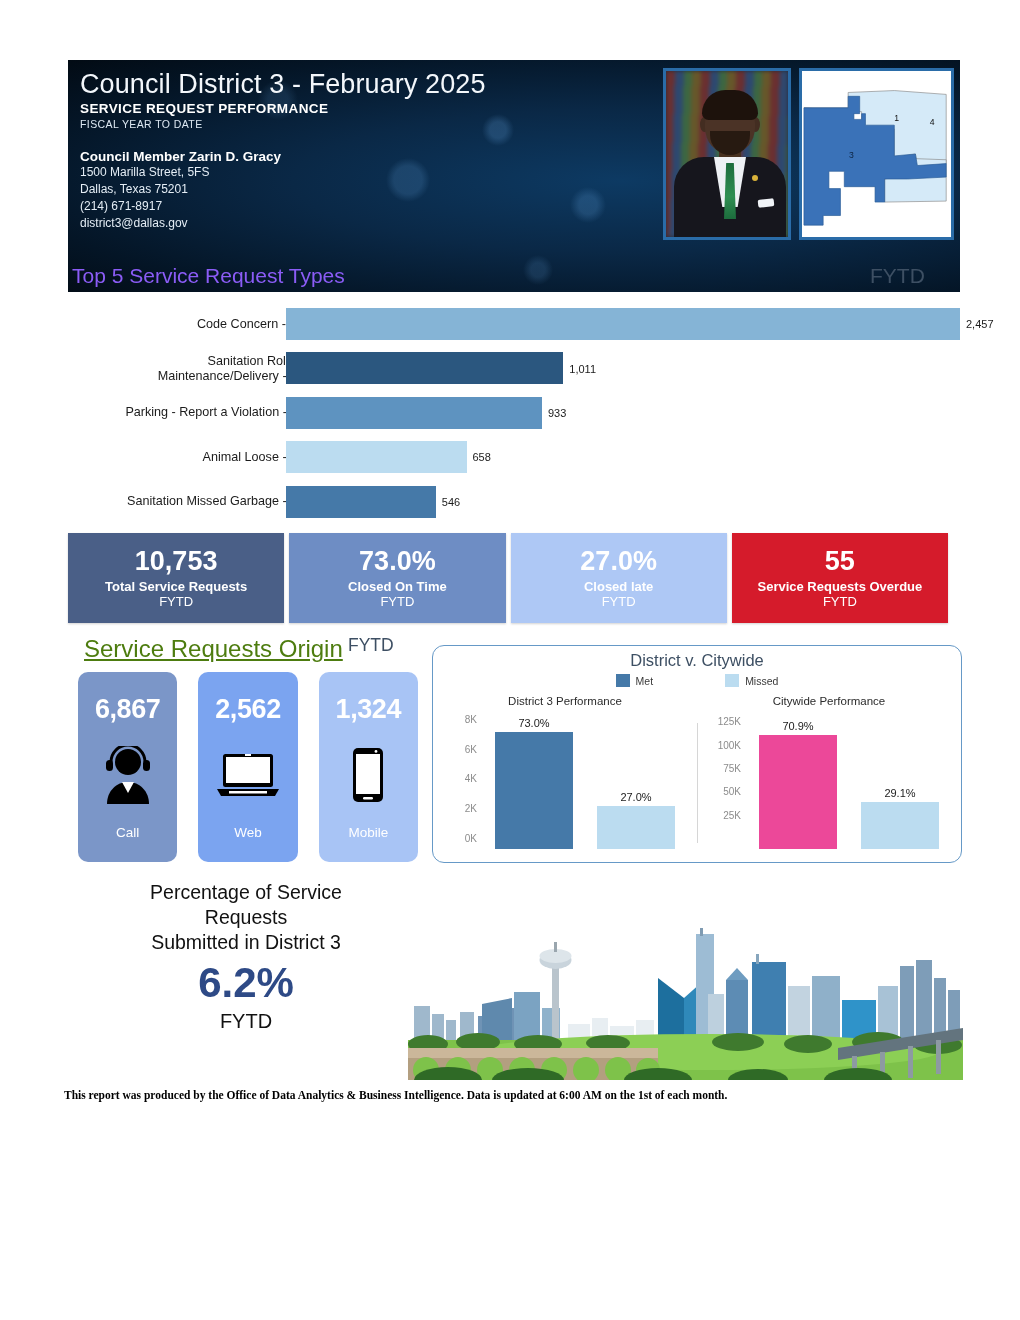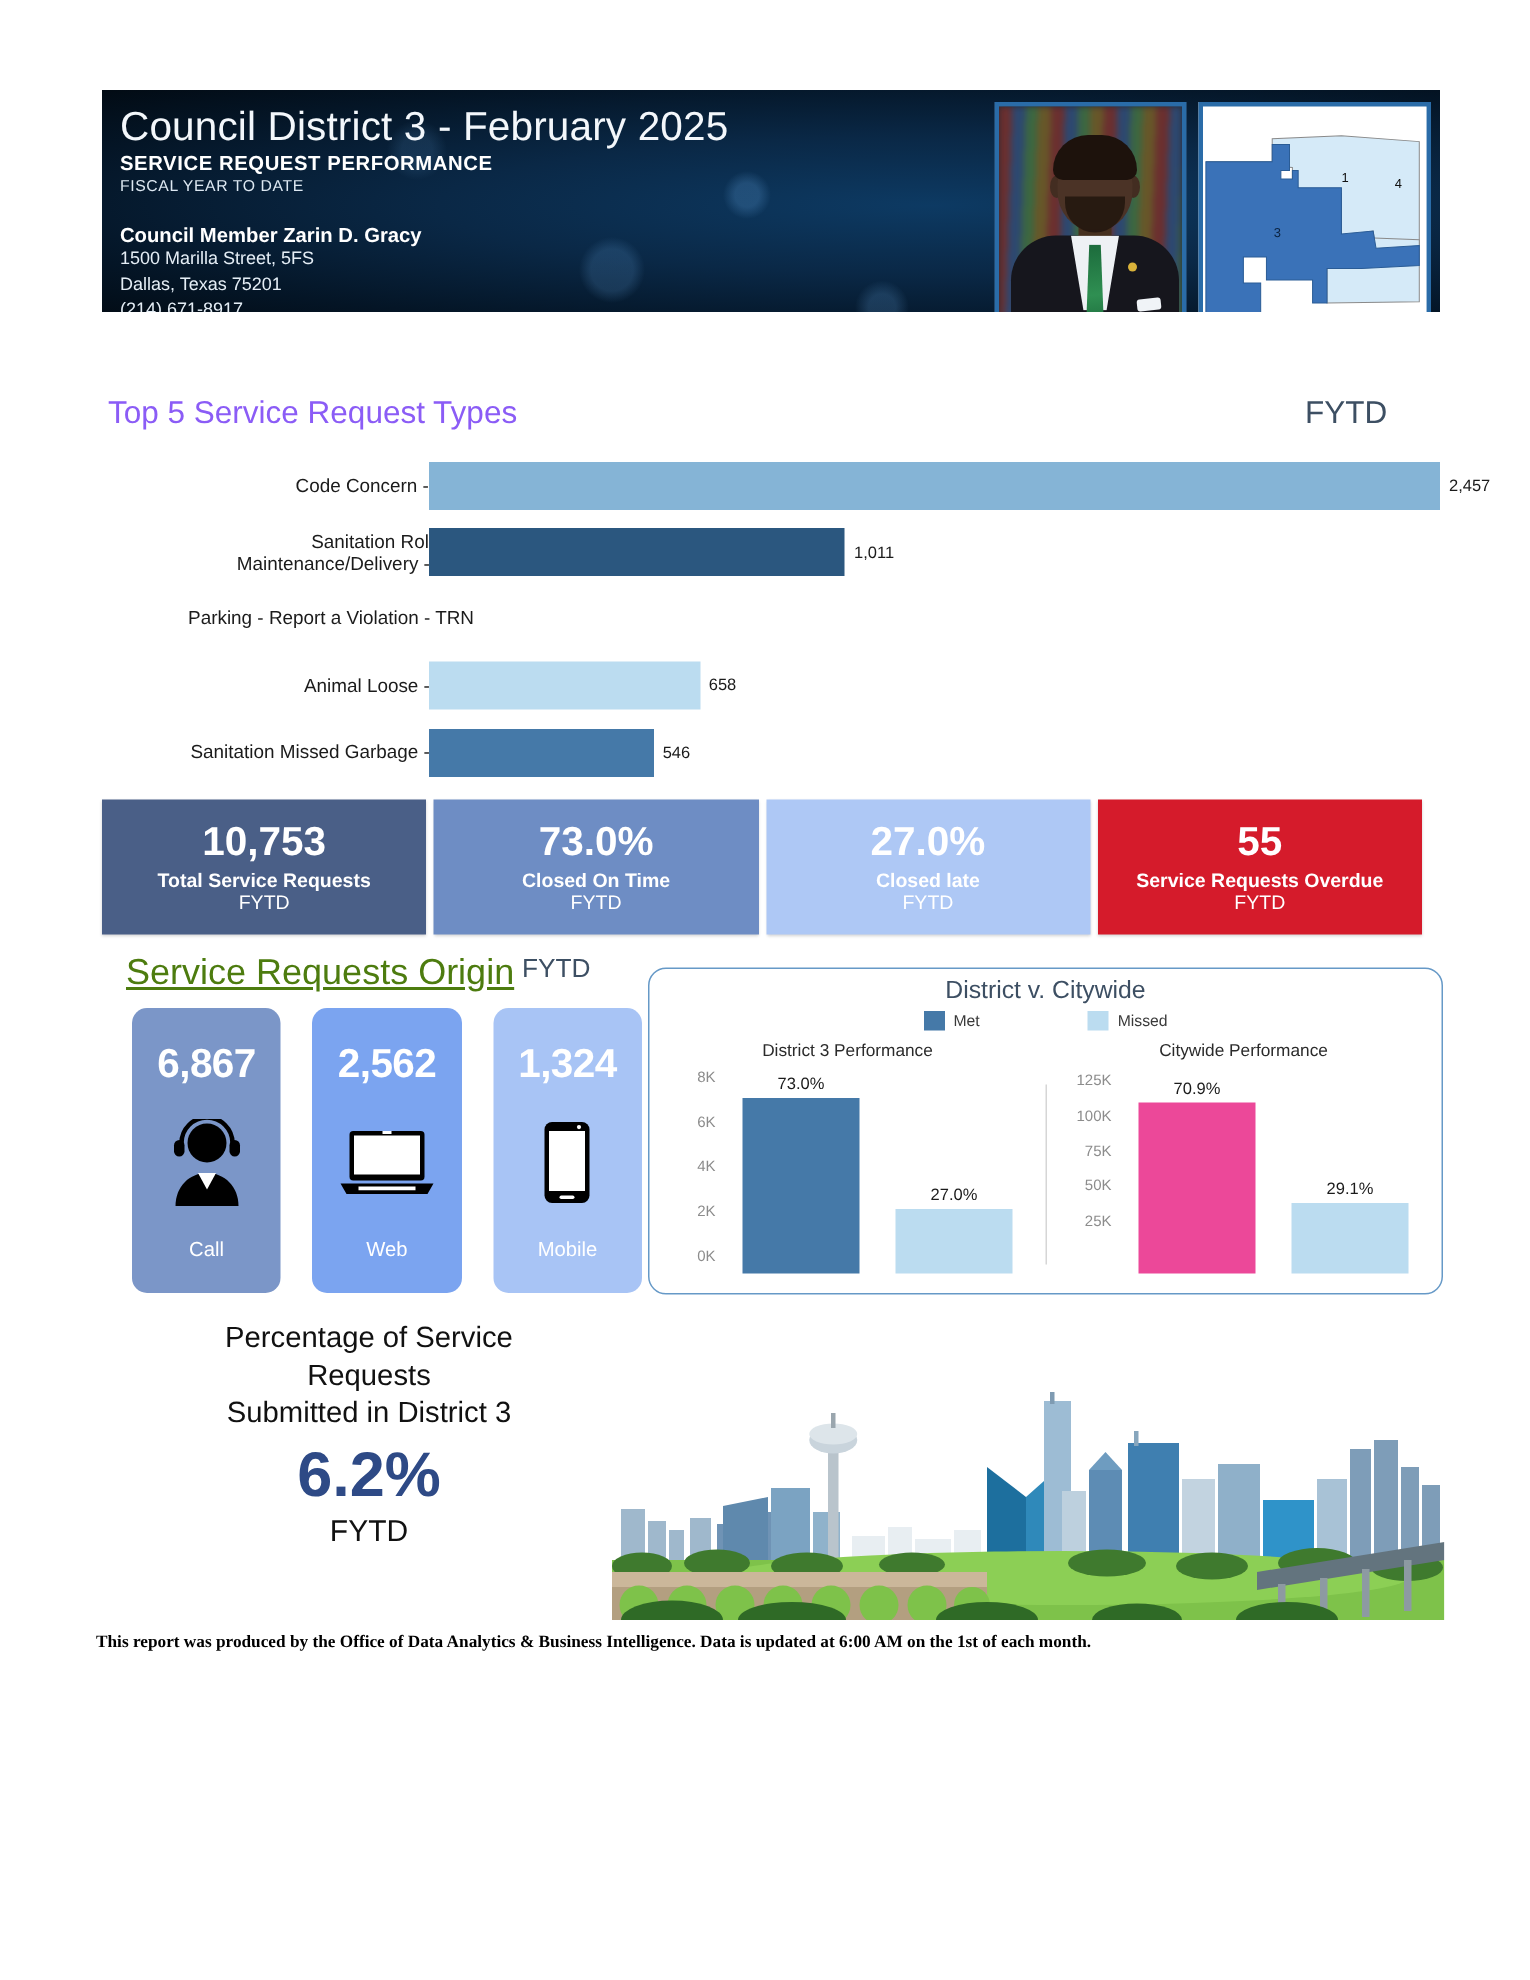--- a/index.html
+++ b/index.html
@@ -6,21 +6,21 @@
   html, body {
     width: 1020px; height: 1320px;
     background: #ffffff;
     font-family: "Liberation Sans", sans-serif;
     overflow: hidden;
   }
   .page { position: relative; width: 1020px; height: 1320px; background: #fff; }
 
   
   .header {
-    position: absolute; left: 68px; top: 60px; width: 892px; height: 148px;
+    position: absolute; left: 68px; top: 60px; width: 892px; height: 232px;
     background:
       radial-gradient(circle at 340px 120px, rgba(120,190,255,.16) 0 14px, rgba(0,0,0,0) 22px),
       radial-gradient(circle at 430px 70px,  rgba(120,190,255,.20) 0 8px,  rgba(0,0,0,0) 16px),
       radial-gradient(circle at 520px 145px, rgba(120,190,255,.18) 0 9px,  rgba(0,0,0,0) 18px),
       radial-gradient(circle at 470px 210px, rgba(120,190,255,.14) 0 7px,  rgba(0,0,0,0) 15px),
       radial-gradient(circle at 210px 40px,  rgba(120,190,255,.12) 0 10px, rgba(0,0,0,0) 20px),
       radial-gradient(ellipse at 62% 52%, #0d3a63 0%, #0a2846 42%, #041526 78%, #020b14 100%);
     overflow: hidden;
   }
   .hdr-text { position: absolute; left: 12px; top: 8px; color: #fff; }
@@ -91,21 +91,21 @@
   .kpis { position: absolute; left: 68px; top: 533px; width: 880px; height: 90px; display: flex; gap: 5px; }
   .kpi { flex: 1; display: flex; flex-direction: column; align-items: center; justify-content: center;
     color: #fff; box-shadow: 0 1px 2px rgba(0,0,0,.18); }
   .kpi-num { font-size: 27px; font-weight: 700; line-height: 1.06; }
   .kpi-l1 { font-size: 13px; font-weight: 700; margin-top: 3px; }
   .kpi-l2 { font-size: 13px; font-weight: 400; }
 
   
   .origin-title { position: absolute; left: 84px; top: 635px; font-size: 24px; color: #4d7c0f; text-decoration: underline; }
   .origin-fytd { position: absolute; left: 348px; top: 635px; font-size: 17.5px; color: #3d4f63; }
-  .origin-cards { position: absolute; left: 88px; top: 672px; width: 340px; height: 190px;
+  .origin-cards { position: absolute; left: 78px; top: 672px; width: 340px; height: 190px;
     display: flex; gap: 21px; }
   .ocard { flex: 1; border-radius: 10px; display: flex; flex-direction: column;
     align-items: center; color: #fff; position: relative; }
   .onum { font-size: 27px; font-weight: 700; margin-top: 22px; letter-spacing: -.4px; }
   .oicon { flex: 1; display: flex; align-items: center; justify-content: center; }
   .olabel { font-size: 13.5px; margin-bottom: 22px; }
 
   
   .dvc { position: absolute; left: 432px; top: 645px; width: 530px; height: 218px;
     border: 1.6px solid #6699c7; border-radius: 12px; background: #fff; }
@@ -202,20 +202,24 @@
       </div>
       <div class="brow">
         <div class="blabel">Sanitation Roll Cart Maintenance/Delivery - SAN</div>
         <div class="btrack">
           <div class="bfill" style="width: 277.336px; background: rgb(43, 87, 127);"></div>
           <span class="bval" style="left: 283.336px;">1,011</span>
         </div>
       </div>
       <div class="brow">
         <div class="blabel">Parking - Report a Violation - TRN</div>
+        <div class="btrack">
+          <div class="bfill" style="width: 255.939px; background: rgb(94, 147, 192);"></div>
+          <span class="bval" style="left: 261.939px;">933</span>
+        </div>
       </div>
       <div class="brow">
         <div class="blabel">Animal Loose - DAS</div>
         <div class="btrack">
           <div class="bfill" style="width: 180.501px; background: rgb(187, 220, 240);"></div>
           <span class="bval" style="left: 186.501px;">658</span>
         </div>
       </div>
       <div class="brow">
         <div class="blabel">Sanitation Missed Garbage - SAN</div>

